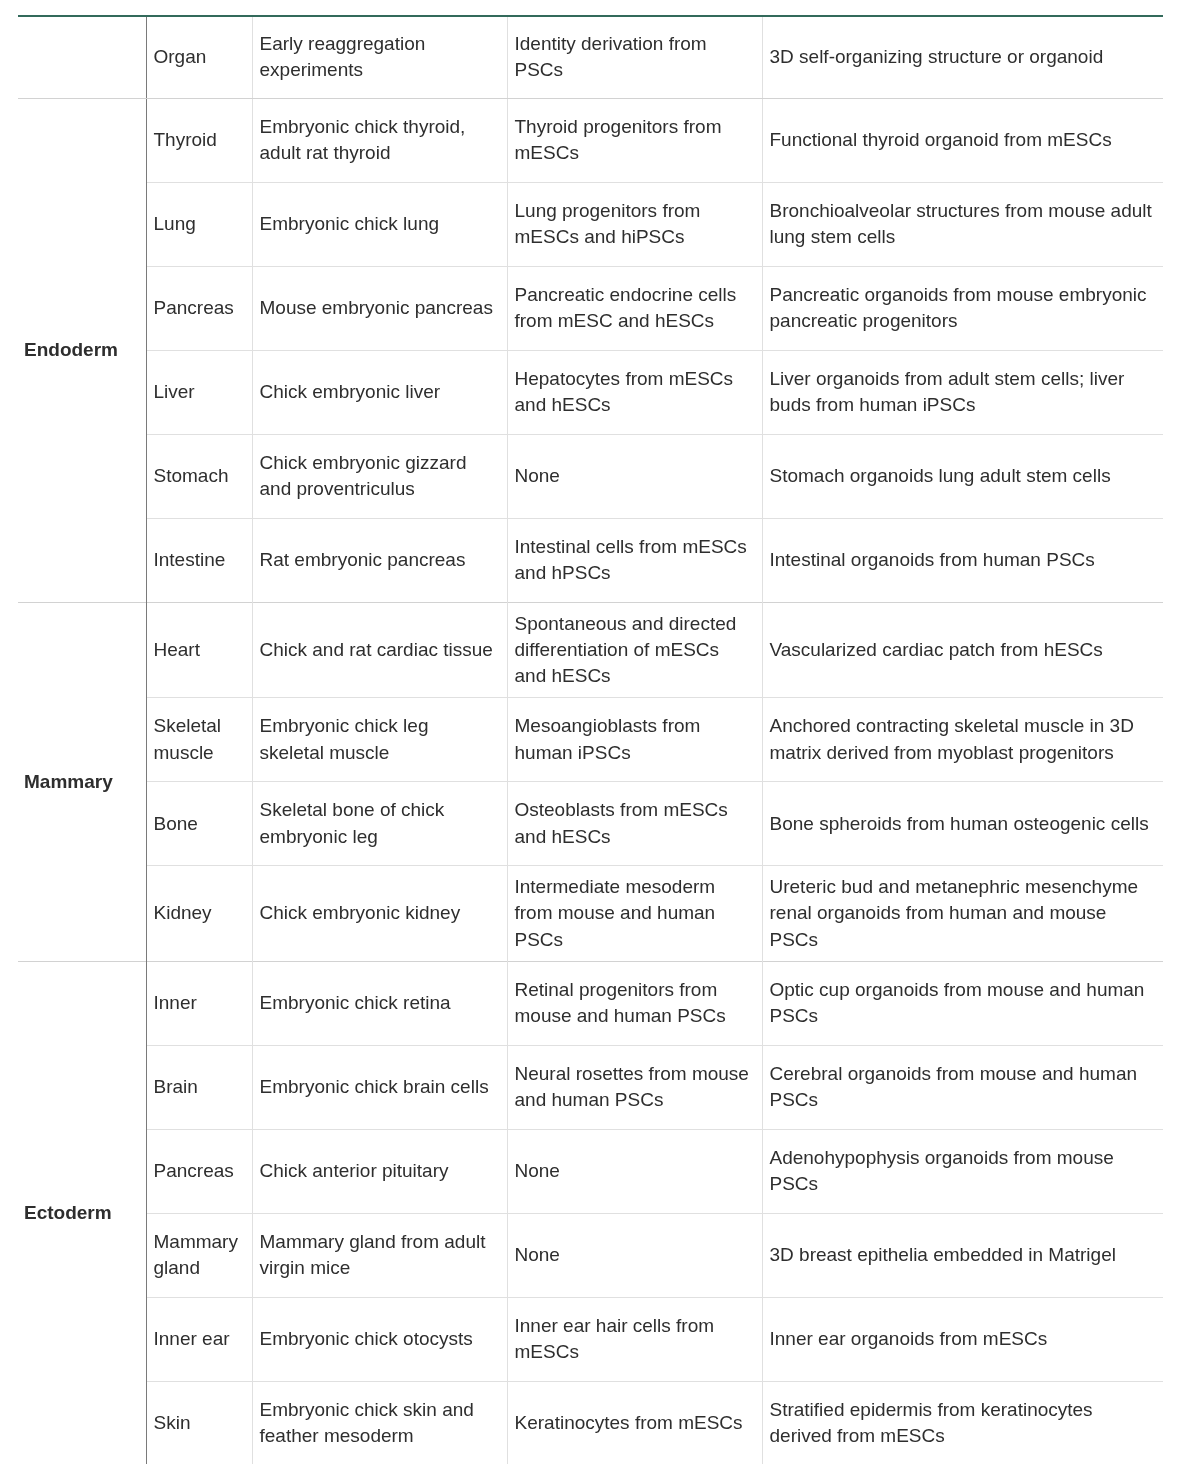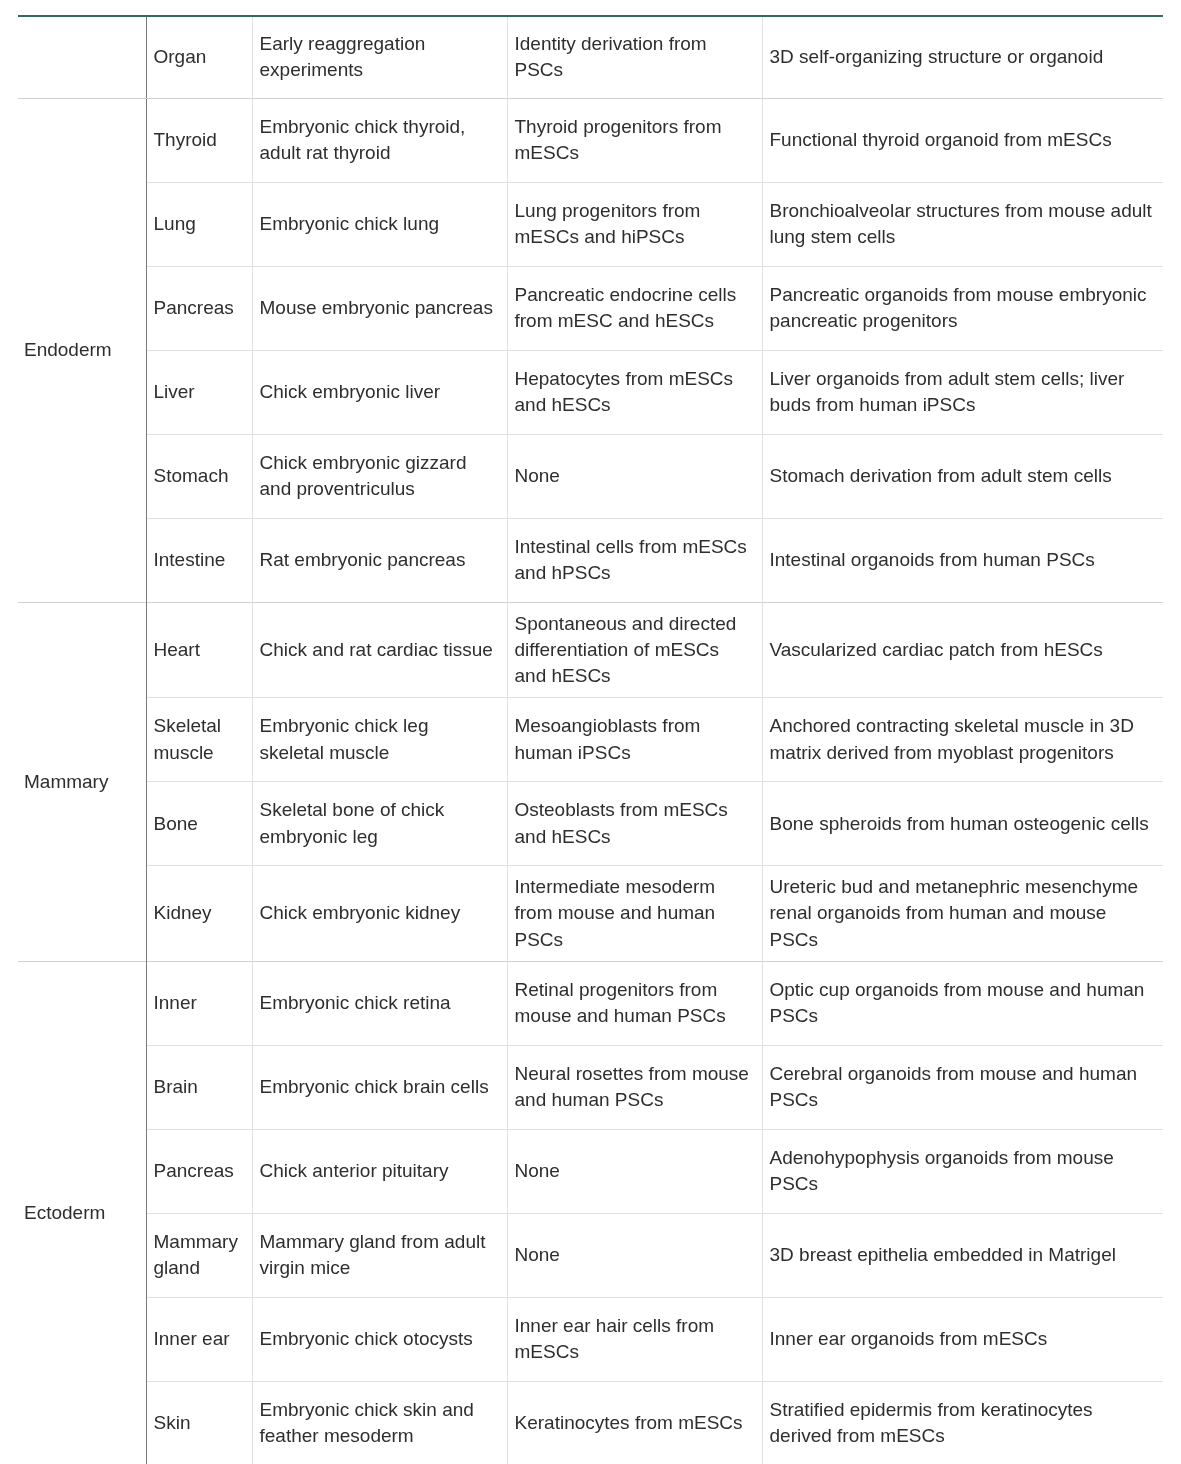--- a/index.html
+++ b/index.html
@@ -35,21 +35,21 @@
   }
   thead tr{height:82px;}
   tbody tr{height:84px;}
   
   thead th, tbody td{border-right:1px solid var(--grid-light);}
   thead th:first-child{border-right:1px solid var(--divider-dark);}
   thead th:last-child, tbody td:last-child{border-right:none;}
   .germ-cell{
     border-right:1px solid var(--divider-dark);
     padding-left:6px;
-    font-weight:400;
+    font-weight:700;
   }
   
   thead th{border-bottom:1px solid var(--grid-group);}
   tbody tr.body-row td{border-top:1px solid var(--grid-light);}
   tbody tr.group-start > th,
   tbody tr.group-start > td{border-top:1px solid var(--grid-group);}
 </style>
 </head>
 <body>
 
@@ -94,21 +94,21 @@
         <tr class="body-row">
           <td class="organ-cell">Liver</td>
           <td class="early-cell">Chick embryonic liver</td>
           <td class="identity-cell">Hepatocytes from mESCs and hESCs</td>
           <td class="organoid-cell">Liver organoids from adult stem cells; liver buds from human iPSCs</td>
         </tr>
         <tr class="body-row">
           <td class="organ-cell">Stomach</td>
           <td class="early-cell">Chick embryonic gizzard and proventriculus</td>
           <td class="identity-cell">None</td>
-          <td class="organoid-cell">Stomach derivation from adult stem cells</td>
+          <td class="organoid-cell">Stomach organoids lung adult stem cells</td>
         </tr>
         <tr class="body-row">
           <td class="organ-cell">Intestine</td>
           <td class="early-cell">Rat embryonic pancreas</td>
           <td class="identity-cell">Intestinal cells from mESCs and hPSCs</td>
           <td class="organoid-cell">Intestinal organoids from human PSCs</td>
         </tr>
         <tr class="body-row group-start">
           <th class="germ-cell" rowspan="4">Mammary</th>
           <td class="organ-cell">Heart</td>

